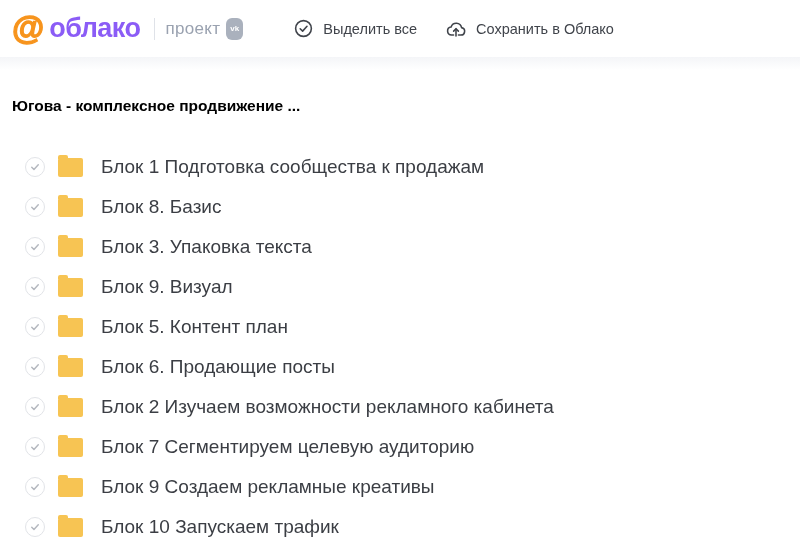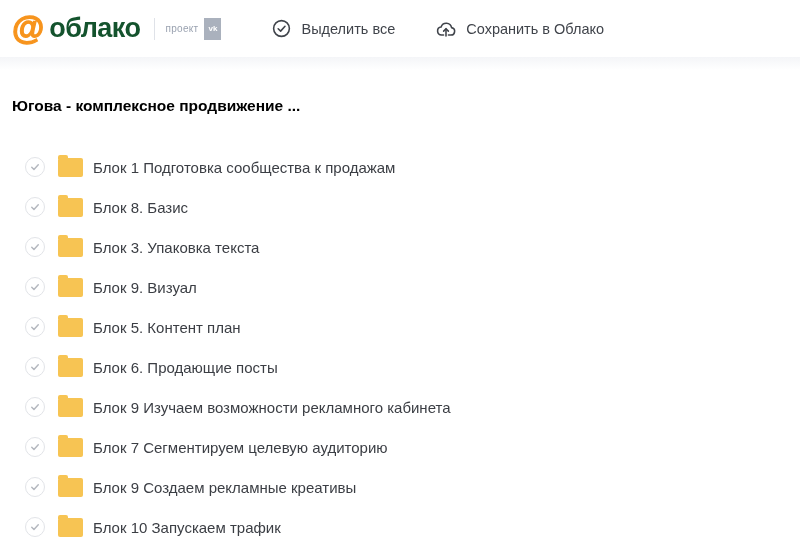--- a/index.html
+++ b/index.html
@@ -7,48 +7,48 @@
               font-family:"Liberation Sans", sans-serif; }
 
   
   .header { height:57px; display:flex; align-items:center; padding:0 12px;
             background:#fff; position:relative; }
   .header-fade { height:13px; background:linear-gradient(180deg,#f4f5f8 0%,#ffffff 100%); }
 
   .logo-group { display:flex; align-items:center; cursor:pointer; }
   .at-glyph { color:#f7941d; font-size:33px; font-weight:bold; line-height:1;
               -webkit-text-stroke:1.3px #f7941d; margin-right:5px; transform:translateY(-1px); }
-  .brand-word { color:#14532d; font-size:27px; font-weight:bold; letter-spacing:-0.5px; }
+  .brand-word { color:#8b5cf6; font-size:27px; font-weight:bold; letter-spacing:-0.5px; }
   .logo-divider { width:1px; height:22px; background:#dfe2e8; margin:0 11px 0 13px; }
-  .project-word { color:#9aa2b0; font-size:10px; letter-spacing:0.3px; }
+  .project-word { color:#9aa2b0; font-size:17px; letter-spacing:0.3px; }
   .vk-badge { display:inline-flex; align-items:center; justify-content:center;
-              width:17px; height:22px; border-radius:0; background:#aab1bd;
+              width:17px; height:22px; border-radius:6px; background:#aab1bd;
               color:#fff; font-size:8px; font-weight:bold; margin-left:6px;
               text-transform:lowercase; }
 
-  .toolbar { display:flex; align-items:flex-start; gap:36px; margin-left:48px; }
+  .toolbar { display:flex; align-items:flex-start; gap:24px; margin-left:48px; }
   .tb-btn { display:flex; align-items:center; gap:9px; background:none; border:none;
             font-family:inherit; font-size:14.5px; color:#40444b; cursor:pointer;
             padding:6px 2px; }
   .tb-btn svg { display:block; }
 
   
   .content { position:relative; height:501px; }
   .page-title { margin:27px 0 0 12px; font-size:15.5px; font-weight:bold; color:#000000; }
 
   .file-list { margin-top:32px; }
   .file-row { height:40px; display:flex; align-items:center; padding-left:25px; cursor:pointer; }
   .row-check { width:20px; height:20px; border-radius:50%; border:1px solid #e2e4e8;
                display:flex; align-items:center; justify-content:center;
                background:#fff; flex:0 0 auto; cursor:pointer; }
   .folder { width:25px; height:19px; background:#f7c453; border-radius:2px;
             position:relative; margin-left:13px; flex:0 0 auto; }
   .folder::before { content:""; position:absolute; top:-3px; left:0; width:10px; height:4px;
                     background:#f7c453; border-radius:2px 2px 0 0; }
-  .file-label { margin-left:10px; font-size:15px; color:#3b3e44; }
+  .file-label { margin-left:18px; font-size:19px; color:#3b3e44; }
 </style>
 </head>
 <body>
 
 <div class="header">
   <div class="logo-group">
     <span class="at-glyph">@</span>
     <span class="brand-word">облако</span>
     <span class="logo-divider"></span>
     <span class="project-word">проект</span>
@@ -146,21 +146,21 @@
       <span class="file-label">Блок 6. Продающие посты</span>
     </div>
 
     <div class="file-row">
       <span class="row-check">
         <svg width="12" height="12" viewBox="0 0 14 14" fill="none" stroke="#b4b8bf" stroke-width="1.7" stroke-linecap="round" stroke-linejoin="round">
             <path d="M3.2 7.4 L5.8 10 L10.8 4.4"></path>
           </svg>
       </span>
       <span class="folder"></span>
-      <span class="file-label">Блок 9 Изучаем возможности рекламного кабинета</span>
+      <span class="file-label">Блок 2 Изучаем возможности рекламного кабинета</span>
     </div>
 
     <div class="file-row">
       <span class="row-check">
         <svg width="12" height="12" viewBox="0 0 14 14" fill="none" stroke="#b4b8bf" stroke-width="1.7" stroke-linecap="round" stroke-linejoin="round">
             <path d="M3.2 7.4 L5.8 10 L10.8 4.4"></path>
           </svg>
       </span>
       <span class="folder"></span>
       <span class="file-label">Блок 7 Сегментируем целевую аудиторию</span>

